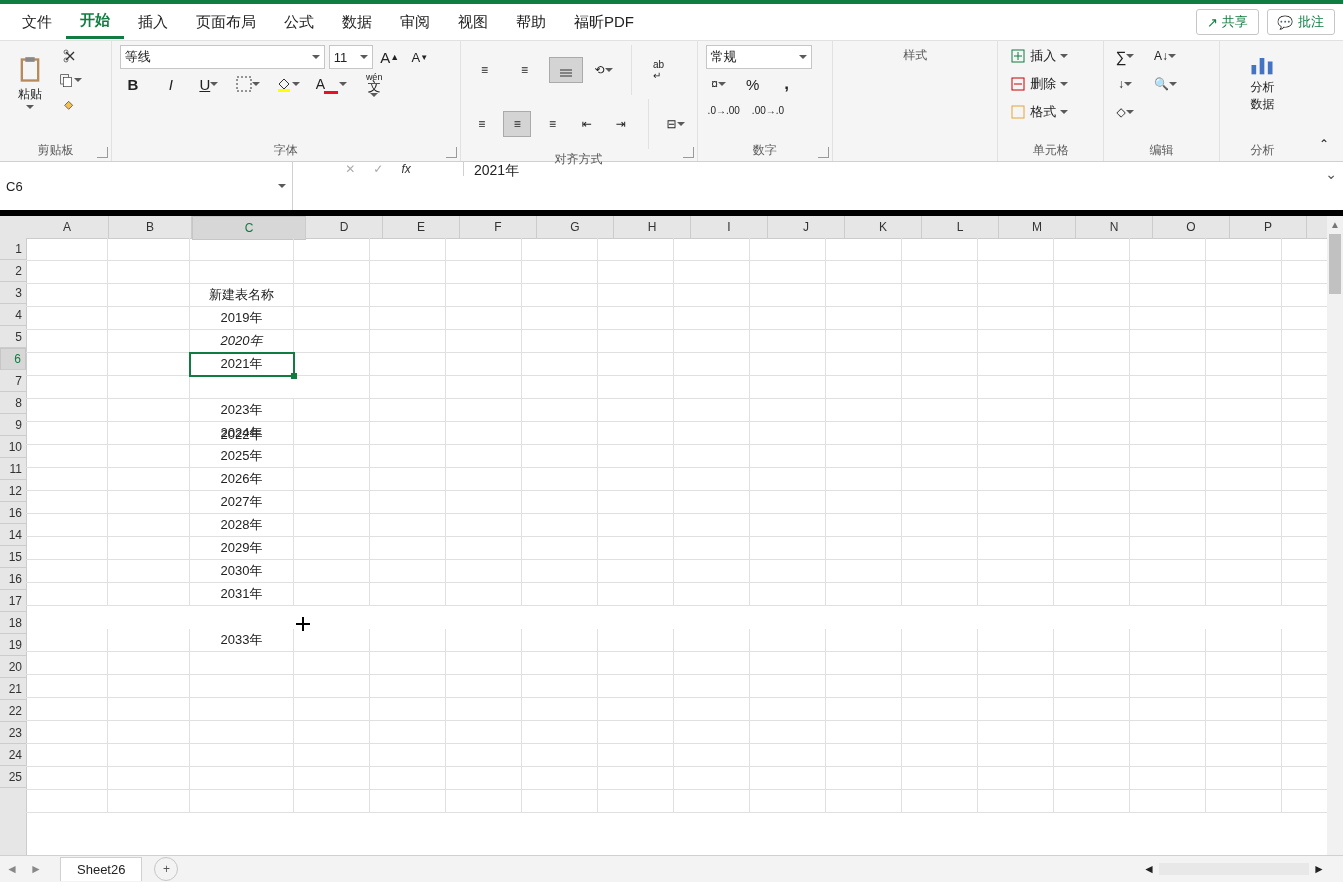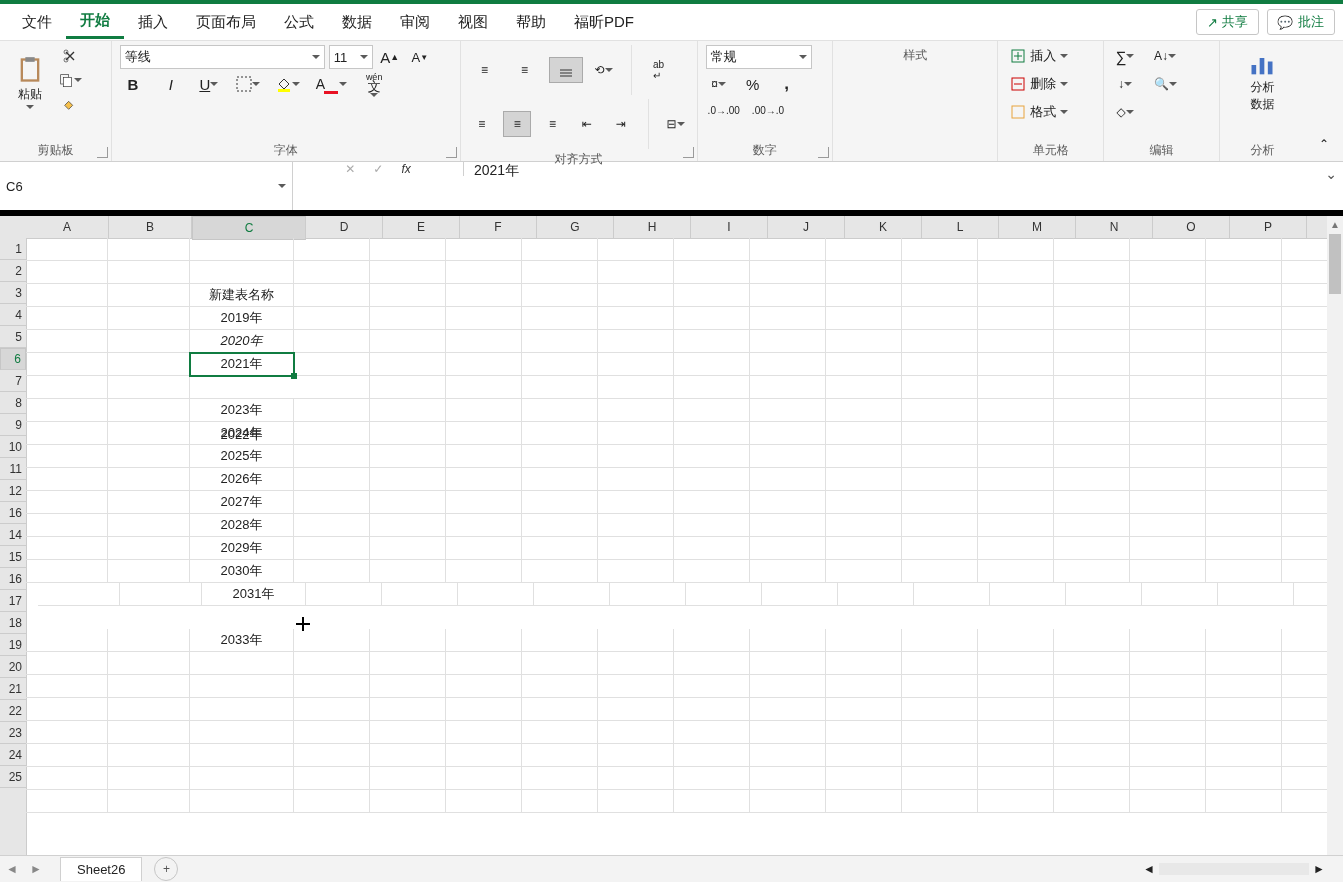--- a/index.html
+++ b/index.html
@@ -625,21 +625,21 @@
         <div style="width: 76px;"></div>
         <div style="width: 76px;"></div>
         <div style="width: 76px;"></div>
         <div style="width: 76px;"></div>
         <div style="width: 76px;"></div>
         <div style="width: 76px;"></div>
         <div style="width: 76px;"></div>
         <div style="width: 76px;"></div>
         <div style="width: 76px;"></div>
       </div>
-      <div class="gridrow" style="top: 345px; margin-left: 12px;">
+      <div class="gridrow" style="top: 345px;">
         <div style="width: 82px;"></div>
         <div style="width: 82px;"></div>
         <div style="width: 104px;">2031年</div>
         <div style="width: 76px;"></div>
         <div style="width: 76px;"></div>
         <div style="width: 76px;"></div>
         <div style="width: 76px;"></div>
         <div style="width: 76px;"></div>
         <div style="width: 76px;"></div>
         <div style="width: 76px;"></div>

